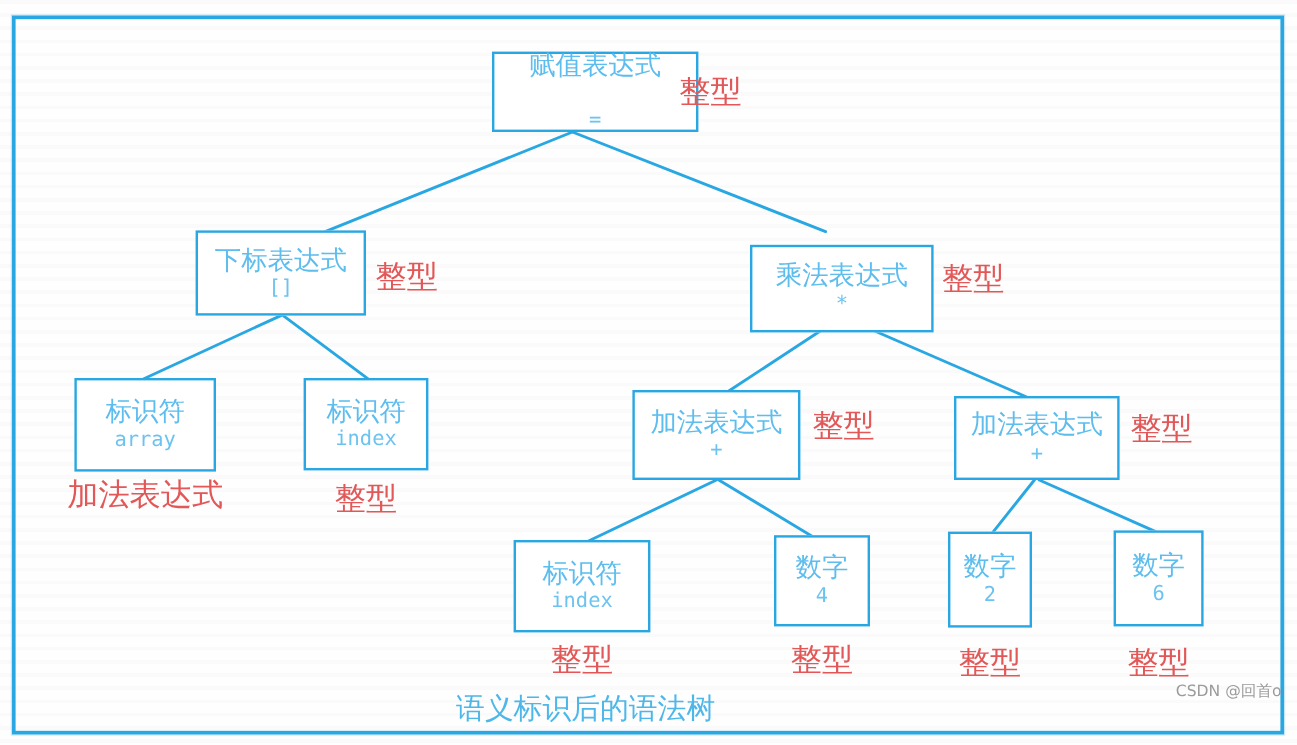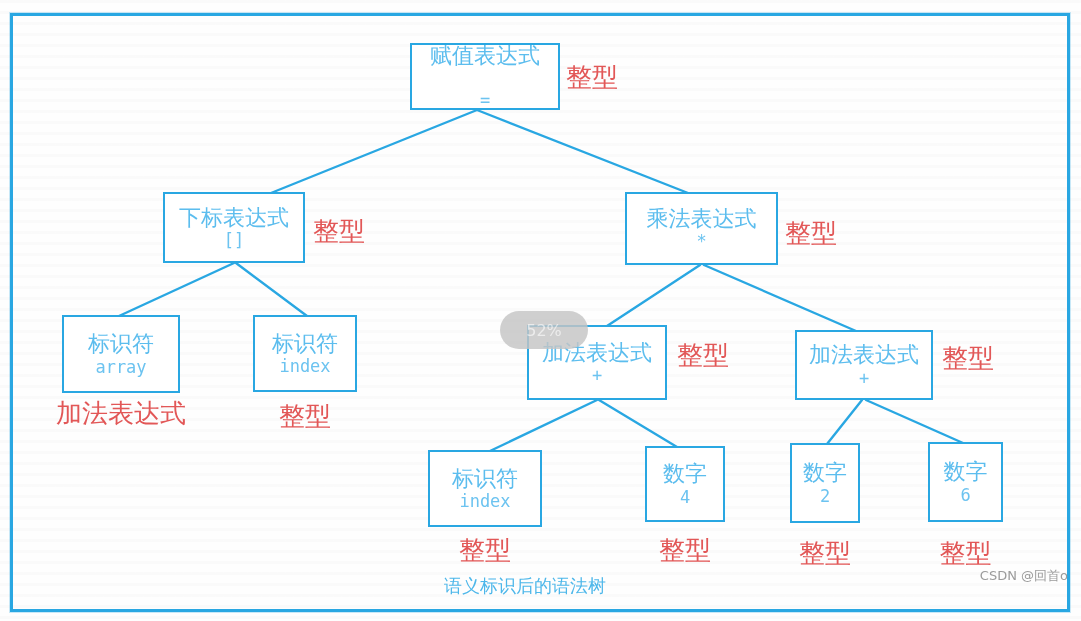--- a/index.html
+++ b/index.html
@@ -36,22 +36,22 @@
   .node-sub{
     color:#6cc3f0;font-size:17px;line-height:1.05;white-space:nowrap;
     font-family:"DejaVu Sans Mono","Liberation Mono",monospace;
   }
   .anno{
     position:absolute;color:#e25757;font-size:26px;line-height:1.1;white-space:nowrap;
     font-family:"DejaVu Serif","Liberation Serif",serif;
   }
   .anno.below{text-align:center;}
   .caption{
-    position:absolute;left:380px;top:574px;width:290px;text-align:center;
-    color:#4db7ea;font-size:18px;white-space:nowrap;
+    position:absolute;left:380px;top:574px;width:290px;text-align:left;
+    color:#4db7ea;font-size:24px;white-space:nowrap;
     font-family:"DejaVu Serif","Liberation Serif",serif;
   }
   .watermark{
     position:absolute;right:13px;top:567px;
     color:#9b9b9b;font-size:13px;
     font-family:"DejaVu Sans","Liberation Sans",sans-serif;
     z-index:5;
   }
   .overlay-pill{
     position:absolute;left:500px;top:311px;width:88px;height:38px;border-radius:19px;
@@ -79,33 +79,33 @@
       <line x1="236" y1="263" x2="307" y2="316"></line>
       <line x1="700" y1="265" x2="607" y2="326"></line>
       <line x1="704" y1="265" x2="856" y2="331"></line>
       <line x1="597" y1="400" x2="490" y2="451"></line>
       <line x1="599" y1="400" x2="677" y2="447"></line>
       <line x1="862" y1="400" x2="827" y2="444"></line>
       <line x1="866" y1="400" x2="963" y2="443"></line>
     </g>
   </svg>
 
-  <div class="node" style="left:410px;top:43px;width:150px;height:67px;gap:24px;">
+  <div class="node" style="left:410px;top:43px;width:172px;height:67px;gap:24px;">
     <div class="node-title">赋值表达式</div>
     <div class="node-sub">=</div>
   </div>
   <div class="anno" style="left:566px;top:63px;">整型</div>
 
   <div class="node" style="left:163px;top:192px;width:142px;height:71px;">
     <div class="node-title">下标表达式</div>
     <div class="node-sub">[]</div>
   </div>
   <div class="anno" style="left:313px;top:217px;">整型</div>
 
-  <div class="node" style="left:625px;top:192px;width:153px;height:73px;">
+  <div class="node" style="left:625px;top:204px;width:153px;height:73px;">
     <div class="node-title">乘法表达式</div>
     <div class="node-sub">*</div>
   </div>
   <div class="anno" style="left:785px;top:219px;">整型</div>
 
   <div class="node" style="left:62px;top:315px;width:118px;height:78px;">
     <div class="node-title">标识符</div>
     <div class="node-sub">array</div>
   </div>
   <div class="anno below" style="left:52px;top:399px;width:138px;">加法表达式</div>
@@ -145,21 +145,18 @@
     <div class="node-sub">2</div>
   </div>
   <div class="anno below" style="left:790px;top:539px;width:70px;">整型</div>
 
   <div class="node" style="left:928px;top:442px;width:75px;height:80px;">
     <div class="node-title">数字</div>
     <div class="node-sub">6</div>
   </div>
   <div class="anno below" style="left:928px;top:539px;width:75px;">整型</div>
 
-  <div class="overlay-pill">
-    <span>52%</span>
-  </div>
 
   <div class="caption">语义标识后的语法树</div>
 
   <div class="watermark">CSDN @回首o</div>
 
 </div>
 
 </body></html>

